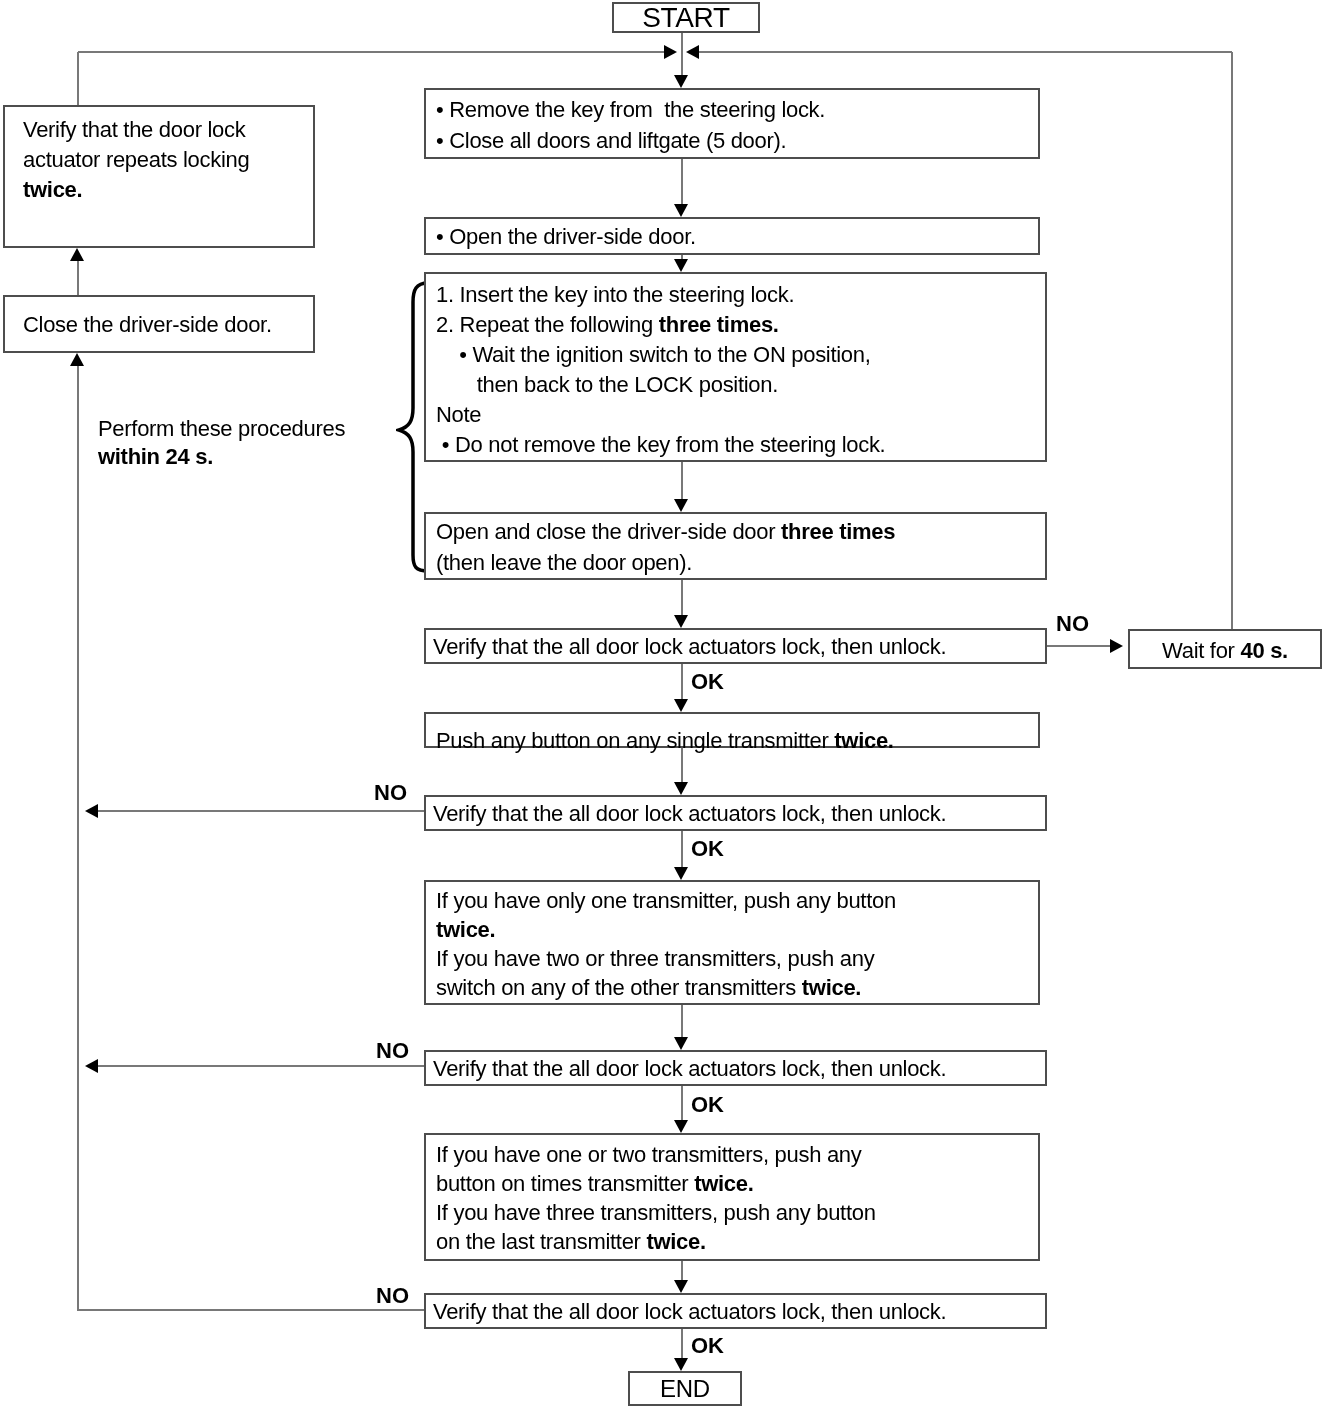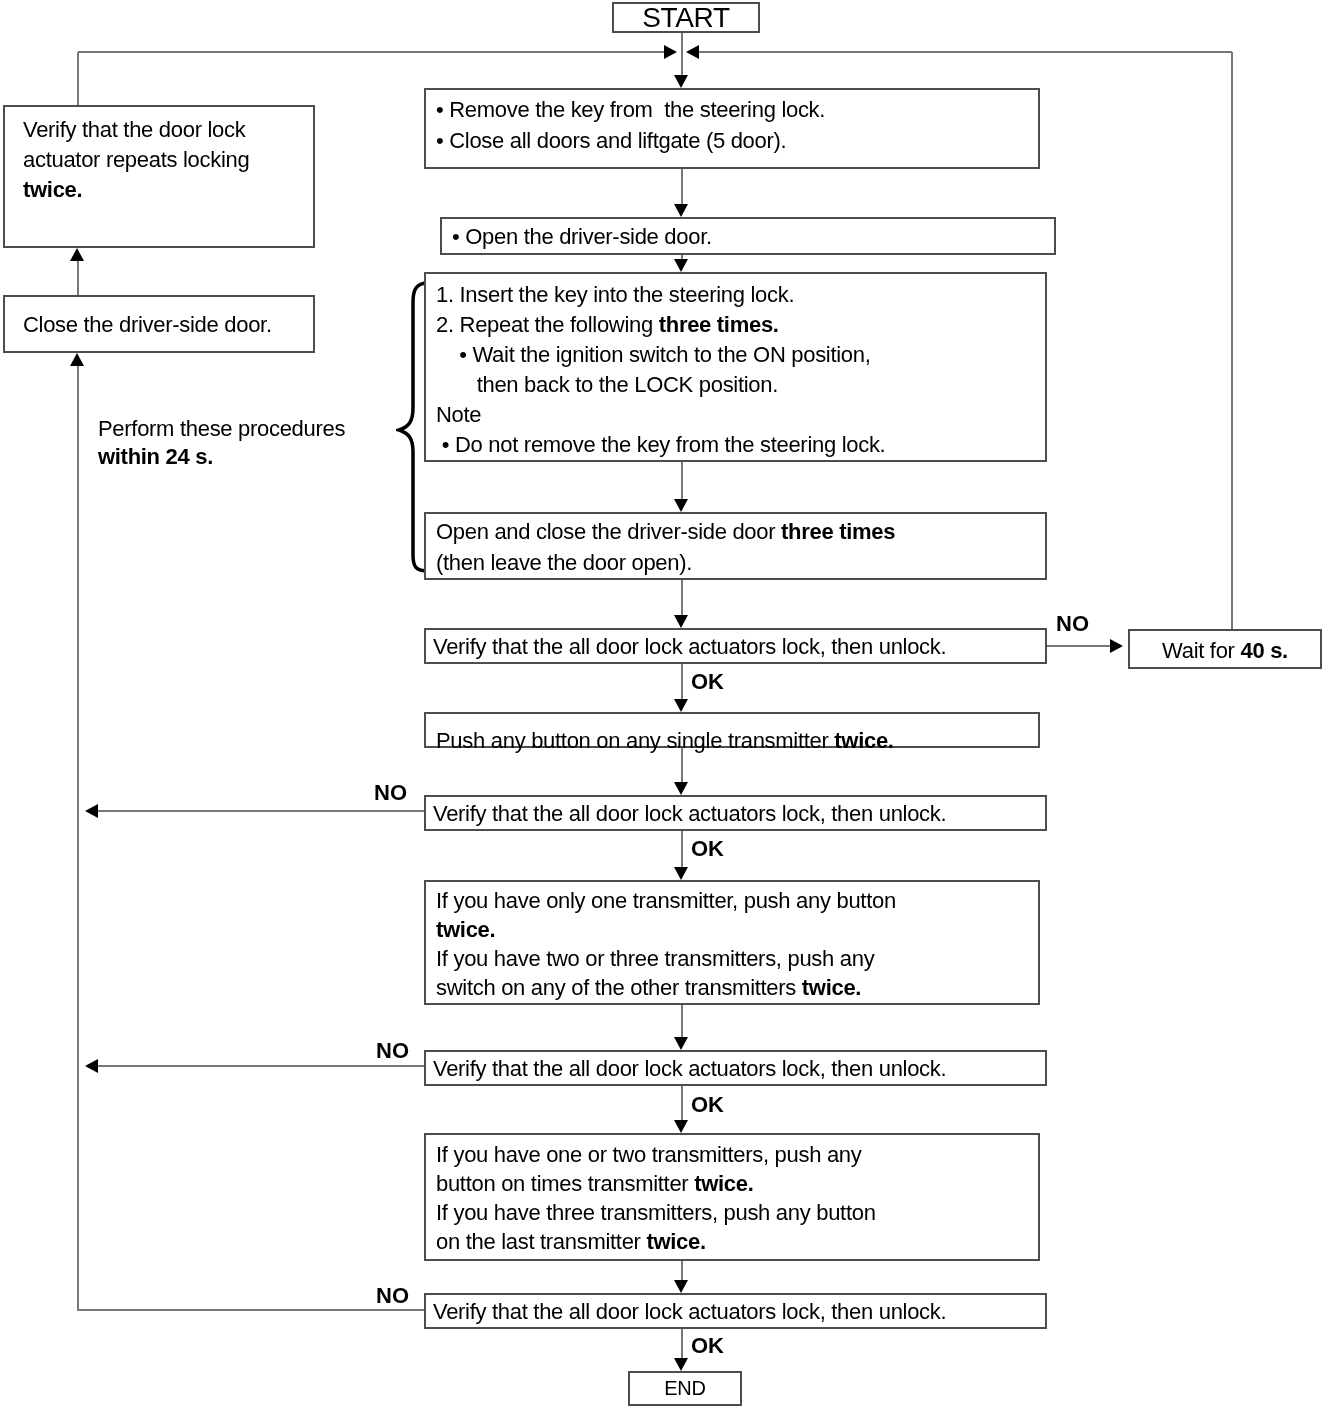--- a/index.html
+++ b/index.html
@@ -82,28 +82,28 @@
   <div class="hline" style="left:1047px;top:645px;width:65px;"></div>
   <div class="ah right" style="left:1110px;top:639px;"></div>
   <div class="vline" style="left:1231px;top:52px;height:577px;"></div>
 
   <svg style="position:absolute;left:396px;top:280px;" width="34" height="294" viewBox="0 0 34 294">
     <path d="M32 3 C20 3 17 10 17 22 L17 128 C17 141 13 147 3 150 C13 153 17 159 17 172 L17 275 C17 287 20 291 32 291" fill="none" stroke="#000" stroke-width="3.5" stroke-linecap="round"></path>
   </svg>
 
   <div class="box center" style="left:612px;top:2px;width:148px;height:31px;font-size:28px;">START</div>
 
-  <div class="box center" style="left:628px;top:1371px;width:114px;height:35px;font-size:20px;">END</div>
+  <div class="box center" style="left:628px;top:1371px;width:114px;height:35px;font-size:24px;">END</div>
 
-  <div class="box" style="left:424px;top:88px;width:616px;height:81px;padding:4px 0 0 10px;line-height:31px;">
+  <div class="box" style="left:424px;top:88px;width:616px;height:71px;padding:4px 0 0 10px;line-height:31px;">
       <div class="line"><span>• Remove the key from  the steering lock.</span></div>
       <div class="line"><span>• Close all doors and liftgate (5 door).</span></div>
     </div>
 
-  <div class="box" style="left:440px;top:217px;width:616px;height:38px;padding:3px 0 0 10px;line-height:30px;">
+  <div class="box" style="left:424px;top:217px;width:616px;height:38px;padding:3px 0 0 10px;line-height:30px;">
       <div class="line"><span>• Open the driver-side door.</span></div>
     </div>
 
   <div class="box" style="left:424px;top:272px;width:623px;height:190px;padding:6px 0 0 10px;line-height:30px;">
       <div class="line"><span>1. Insert the key into the steering lock.</span></div>
       <div class="line"><span>2. Repeat the following </span><span class="b">three times.</span></div>
       <div class="line"><span>    • Wait the ignition switch to the ON position,</span></div>
       <div class="line"><span>       then back to the LOCK position.</span></div>
       <div class="line"><span>Note</span></div>
       <div class="line"><span> • Do not remove the key from the steering lock.</span></div>

